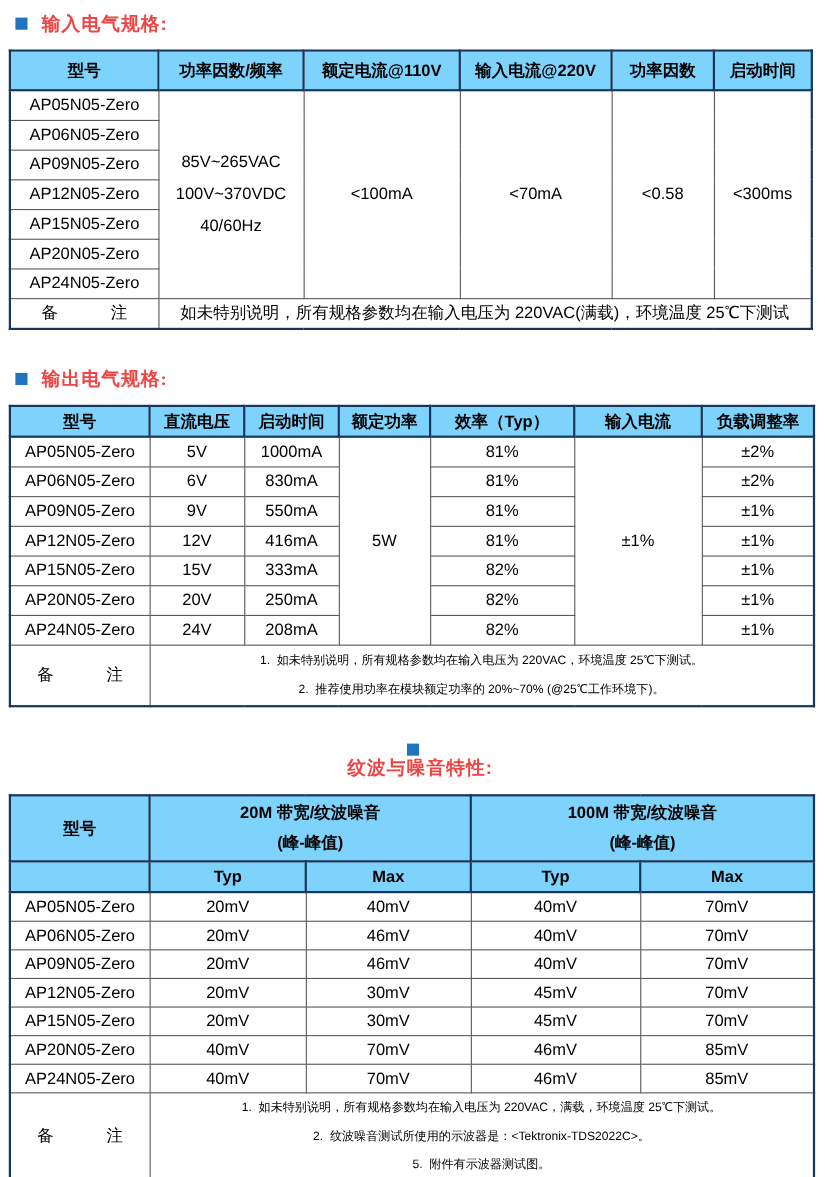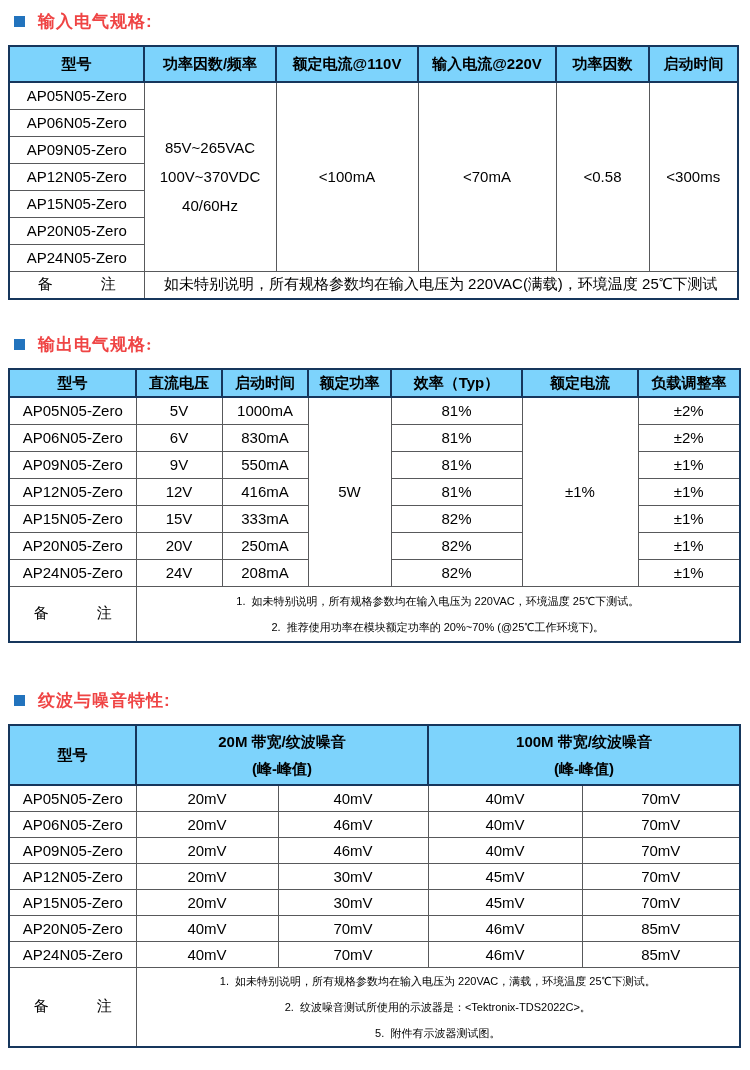--- a/index.html
+++ b/index.html
@@ -18,21 +18,21 @@
     letter-spacing: 1px;
   }
   .section-title .bullet {
     width: 11px; height: 11px;
     background: #2273bd;
     margin-right: 13px;
     flex: 0 0 auto;
   }
   .st-1 { padding-top: 10px; }
   .st-2 { margin-top: 33px; font-family: Liberation Serif, serif; }
-  .st-3 { margin-top: 46px; }
+  .st-3 { margin-top: 33px; flex-direction: column; }
 
   table.spec {
     border-collapse: collapse;
     table-layout: fixed;
     margin-left: 8px;
     margin-top: 12px;
     border: 2px solid #16365c;
   }
   table.spec th, table.spec td {
     border: 1px solid #58595b;
@@ -171,21 +171,21 @@
       <col style="width:116px">
       <col style="width:102px">
   </colgroup>
   <tbody>
       <tr class="hdr-std">
     <th>型号</th>
     <th>直流电压</th>
     <th>启动时间</th>
     <th>额定功率</th>
     <th>效率（Typ）</th>
-    <th>额定电流</th>
+    <th>输入电流</th>
     <th>负载调整率</th>
   </tr>
   <tr class="row-t12">
     <td class="model">AP05N05-Zero</td>
     <td>5V</td>
     <td>1000mA</td>
     <td rowspan="7">5W</td>
     <td>81%</td>
     <td rowspan="7">±1%</td>
     <td>±2%</td>
@@ -265,20 +265,27 @@
     <th style="height:58px">型号</th>
     <th class="group-hdr" colspan="2">
       <div>20M 带宽/纹波噪音</div>
       <div>(峰-峰值)</div>
     </th>
     <th class="group-hdr" colspan="2">
       <div>100M 带宽/纹波噪音</div>
       <div>(峰-峰值)</div>
     </th>
   </tr>
+  <tr class="hdr-std">
+    <th></th>
+    <th>Typ</th>
+    <th>Max</th>
+    <th>Typ</th>
+    <th>Max</th>
+  </tr>
   <tr class="row-t3">
     <td class="model">AP05N05-Zero</td>
     <td>20mV</td>
     <td>40mV</td>
     <td>40mV</td>
     <td>70mV</td>
   </tr>
   <tr class="row-t3">
     <td class="model">AP06N05-Zero</td>
     <td>20mV</td>

